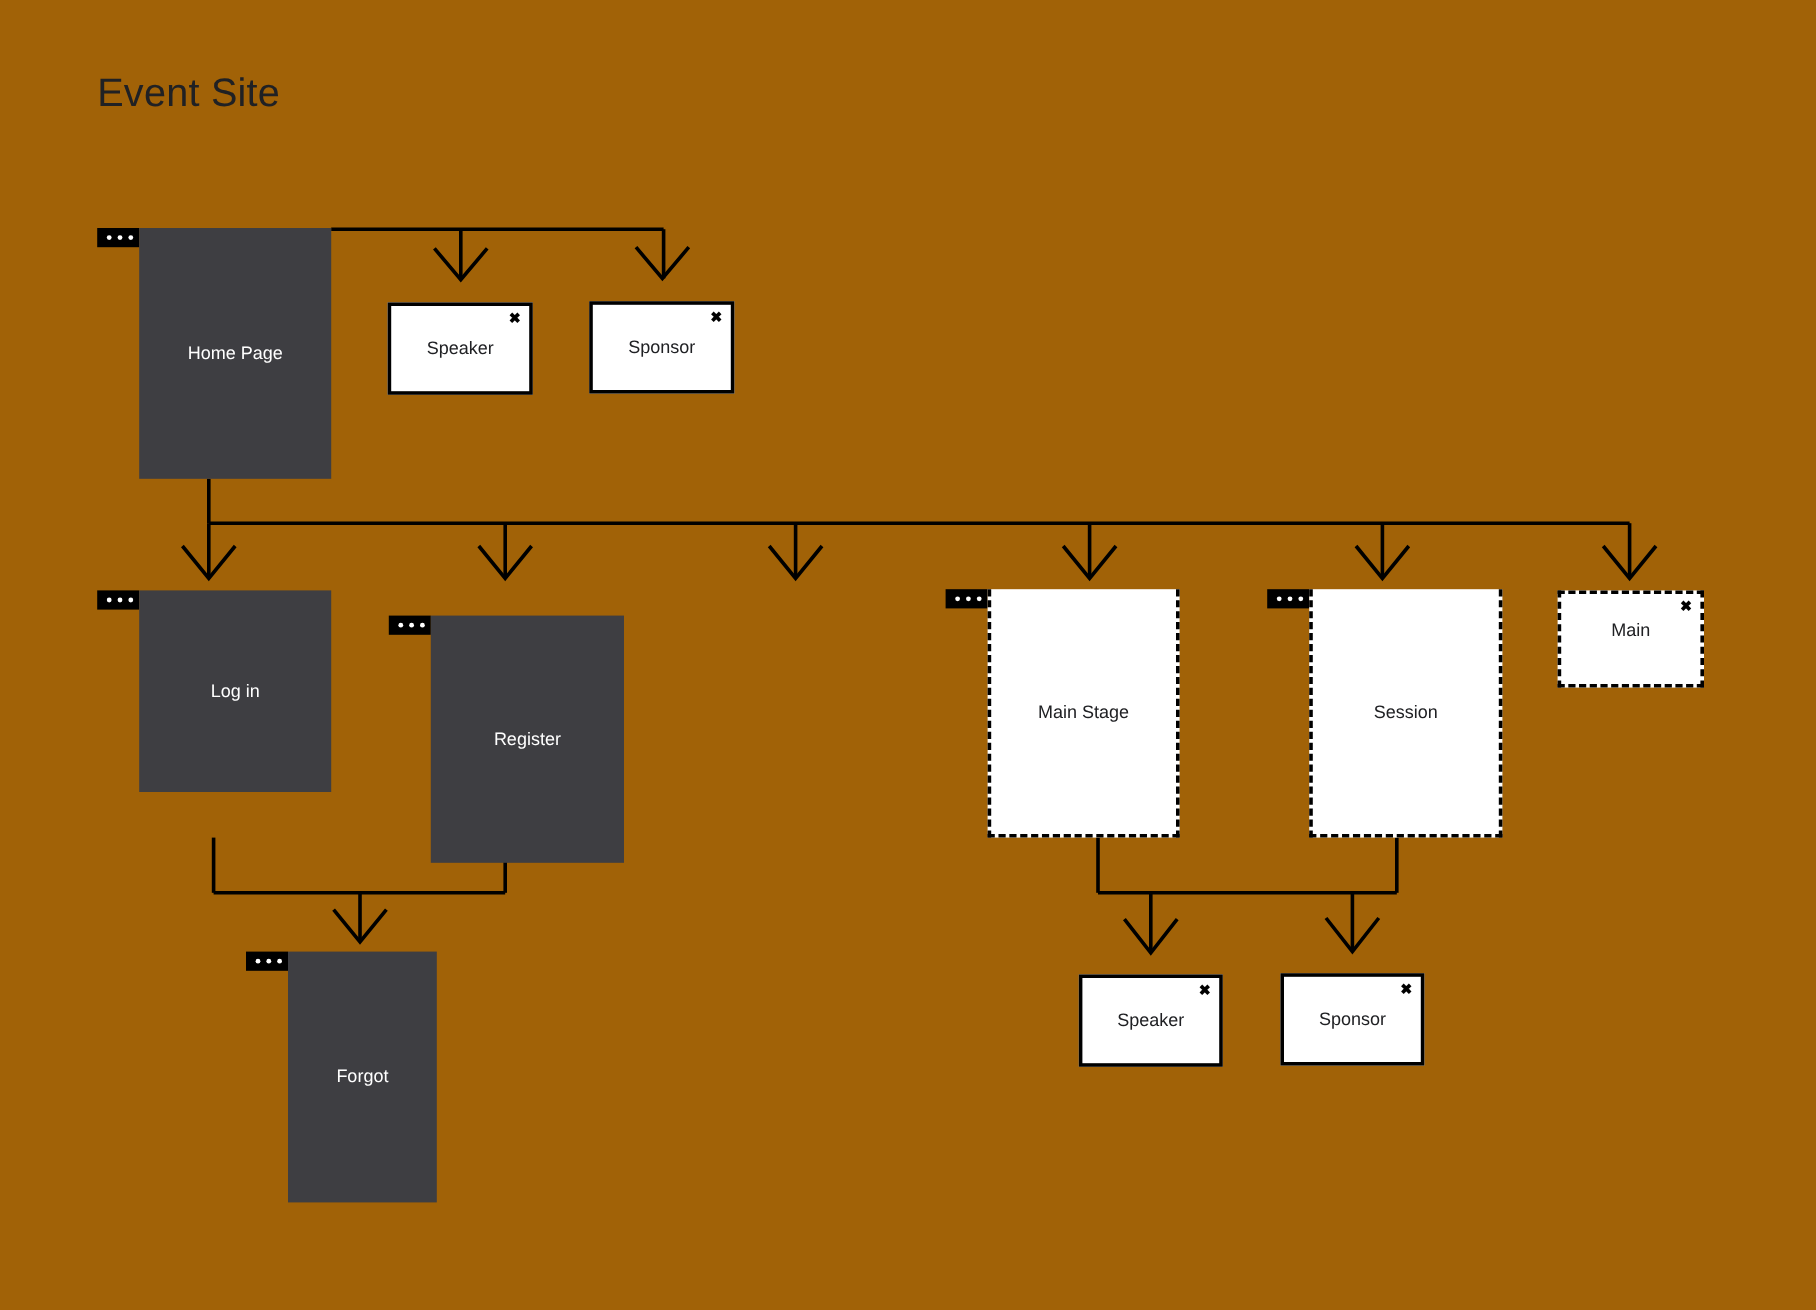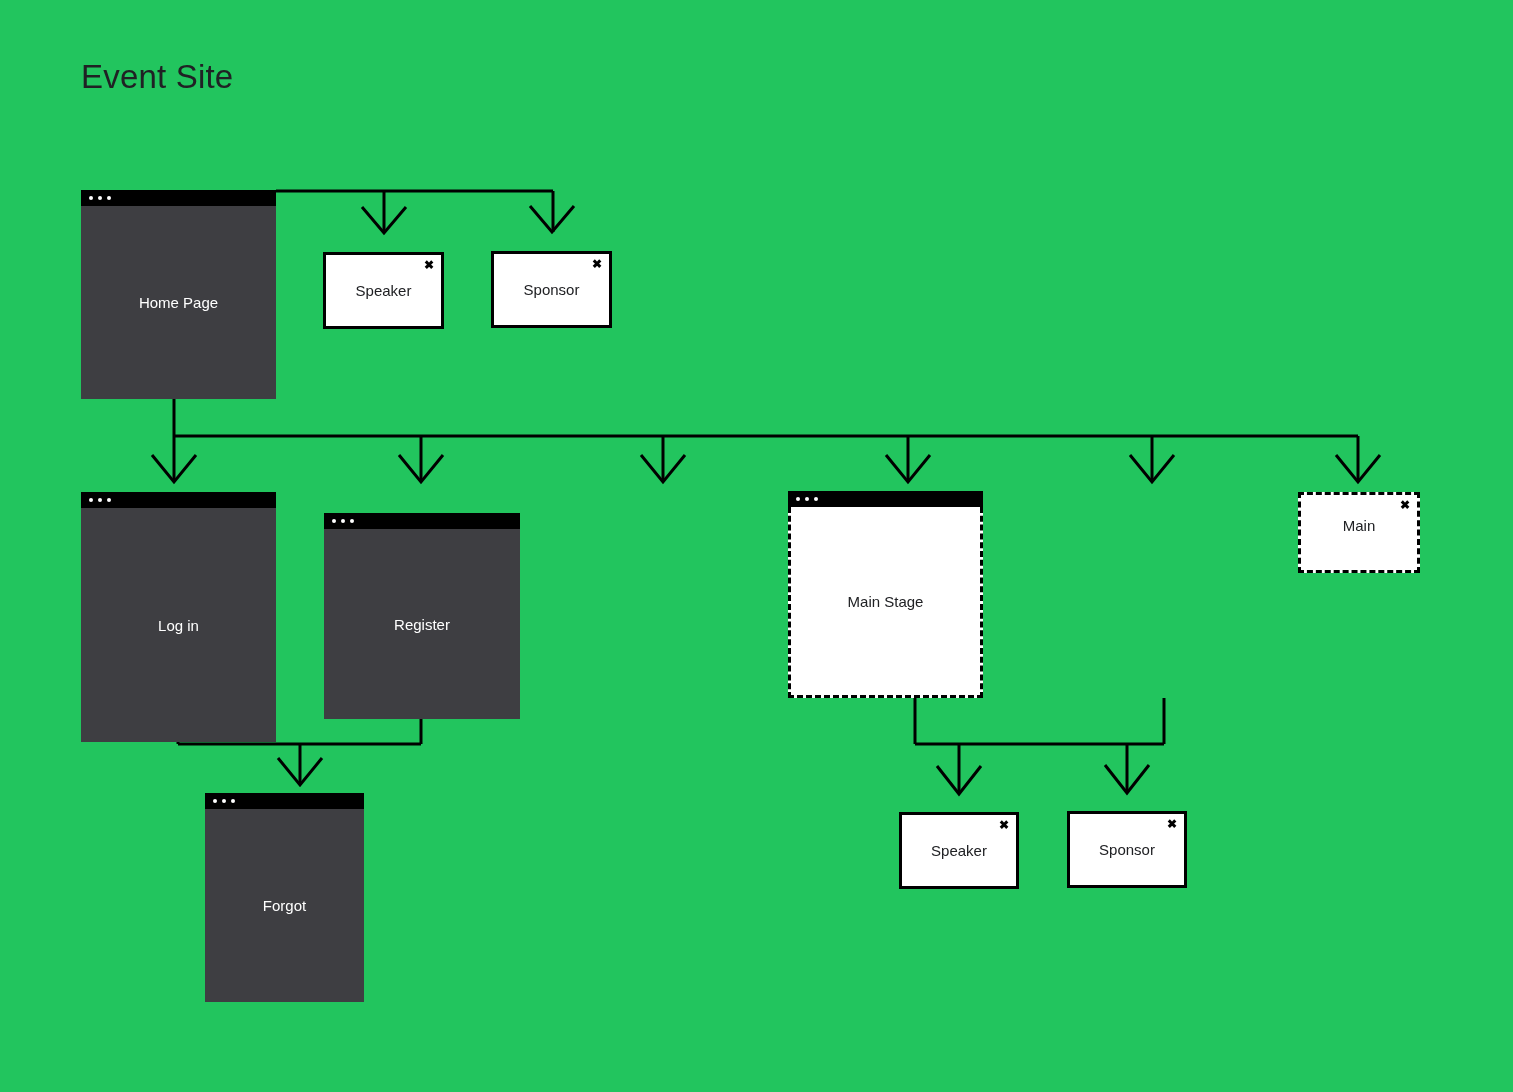--- a/index.html
+++ b/index.html
@@ -5,21 +5,21 @@
   * { box-sizing: border-box; }
   html, body {
     margin: 0; padding: 0;
     background: #ffffff;
     font-family: "Liberation Sans", sans-serif;
   }
   #canvas {
     position: relative;
     width: 1513px;
     height: 1092px;
-    background: #22c55e;
+    background: #a16207;
     overflow: hidden;
     padding-left: 27px;
   }
   #wires {
     position: absolute;
     left: 0; top: 0;
     width: 1513px; height: 1092px;
     pointer-events: none;
   }
   #page-title {
@@ -29,21 +29,21 @@
     font-weight: 400;
     color: #202124;
     letter-spacing: 0.2px;
     white-space: nowrap;
   }
 
   
   .win {
     position: absolute;
     display: flex;
-    flex-direction: column;
+    flex-direction: row;
   }
   .win .titlebar {
     height: 16px;
     background: #000000;
     display: flex;
     align-items: center;
     padding-left: 8px;
     flex: 0 0 auto;
   }
   .win .dot {
@@ -157,21 +157,21 @@
   <div class="modal plain" style="left:323px; top:252px; width:121px; height:77px;">
     <span class="closex">✖</span>
     <span class="label">Speaker</span>
   </div>
 
   <div class="modal plain" style="left:491px; top:251px; width:121px; height:77px;">
     <span class="closex">✖</span>
     <span class="label">Sponsor</span>
   </div>
 
-  <div class="win solid" style="left:81px; top:492px; width:195px; height:250px;">
+  <div class="win solid" style="left:81px; top:492px; width:195px; height:168px;">
     <div class="titlebar">
       <span class="dot"></span>
       <span class="dot"></span>
       <span class="dot"></span>
     </div>
     <div class="body">Log in</div>
   </div>
 
   <div class="win solid" style="left:324px; top:492px; width:196px; height:206px;margin-top:21px;">
     <div class="titlebar">
@@ -185,20 +185,28 @@
 
   <div class="win outline" style="left:788px; top:491px; width:195px; height:207px;">
     <div class="titlebar">
       <span class="dot"></span>
       <span class="dot"></span>
       <span class="dot"></span>
     </div>
     <div class="body">Main Stage</div>
   </div>
 
+  <div class="win outline" style="left:1056px; top:491px; width:196px; height:207px;">
+    <div class="titlebar">
+      <span class="dot"></span>
+      <span class="dot"></span>
+      <span class="dot"></span>
+    </div>
+    <div class="body">Session</div>
+  </div>
 
   <div class="modal dashed" style="left:1298px; top:492px; width:122px; height:81px;">
     <span class="closex">✖</span>
     <span class="label">Main</span>
   </div>
 
   <div class="win solid" style="left:205px; top:793px; width:159px; height:209px;">
     <div class="titlebar">
       <span class="dot"></span>
       <span class="dot"></span>

